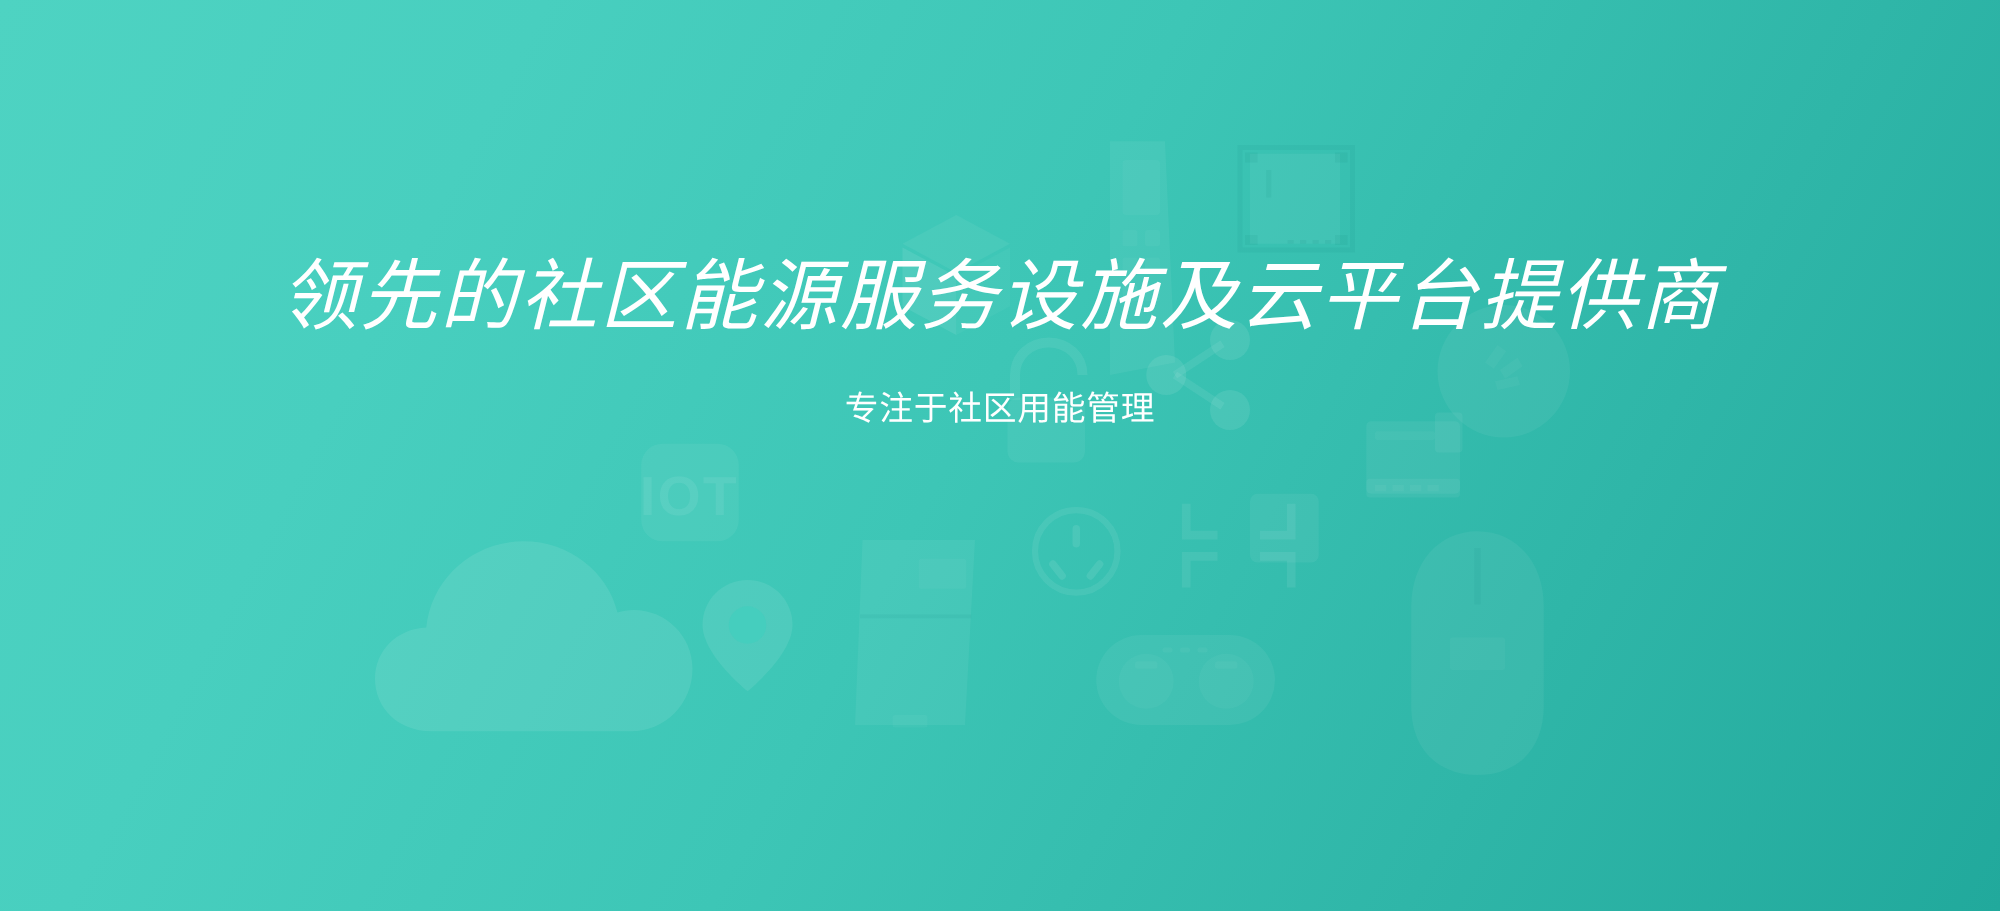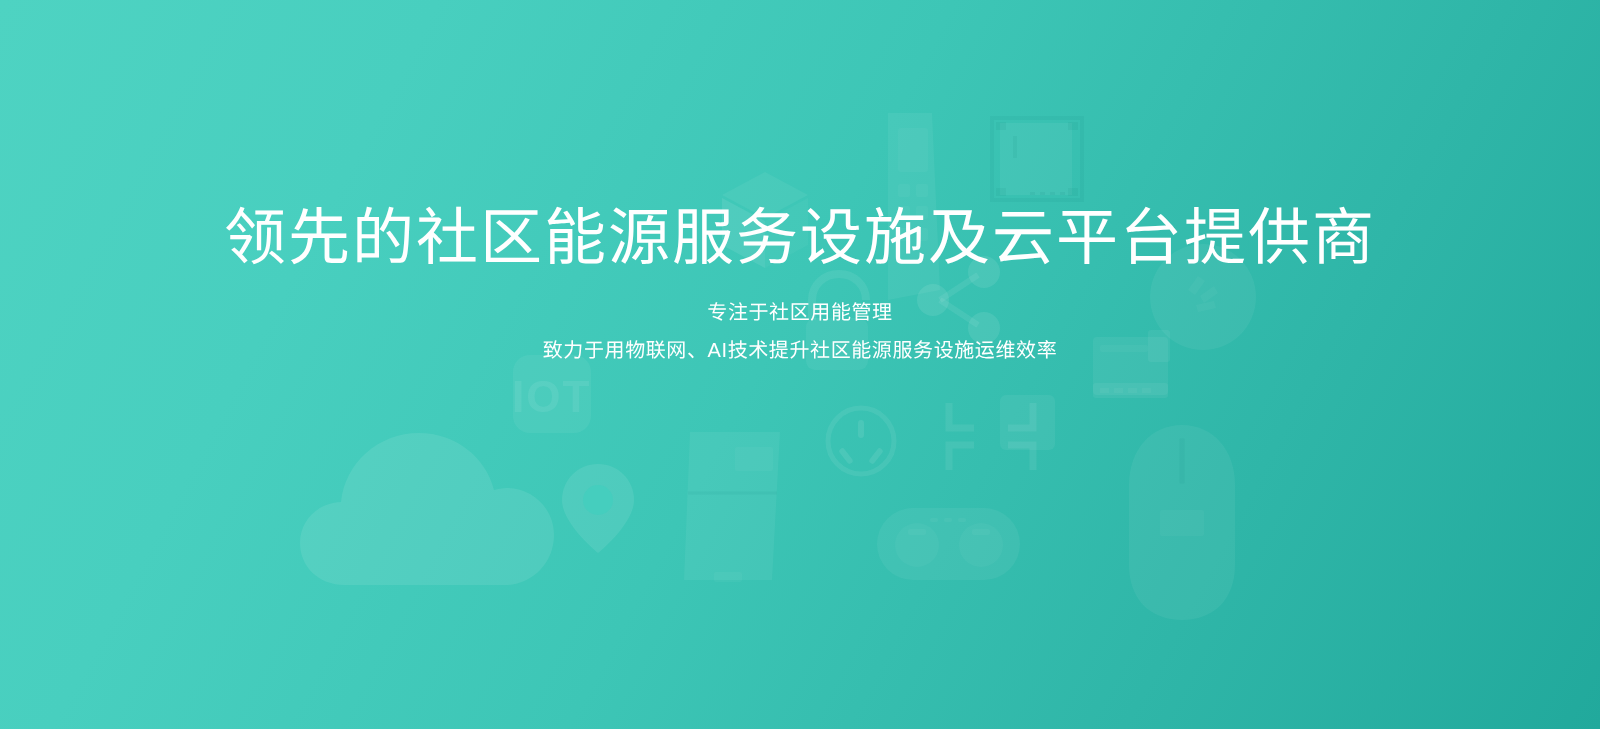--- a/index.html
+++ b/index.html
@@ -55,41 +55,42 @@
     height: 729px;
     display: flex;
     flex-direction: column;
     align-items: center;
     justify-content: flex-start;
     text-align: center;
     color: #ffffff;
   }
 
   #headline {
-    margin: 0;
+    margin: 15px;
     padding: 0;
     font-size: 62px;
     line-height: 1;
     font-weight: 300;
     letter-spacing: 2px;
     color: #ffffff;
     margin-top: 207px;
     white-space: nowrap;
+    font-style: italic;
   }
 
   #subtitle-block {
     margin-top: 28px;
     display: flex;
     flex-direction: column;
     align-items: center;
     gap: 8px;
   }
   .subtitle-line {
     margin: 0;
-    font-size: 20px;
+    font-size: 27px;
     line-height: 30px;
     font-weight: 400;
     letter-spacing: 0.6px;
     color: #ffffff;
     white-space: nowrap;
   }
 </style>
 </head>
 <body>
 
@@ -228,17 +229,16 @@
       <circle class="wm-faint" cx="340" cy="520" r="0"></circle>
     </svg>
   </div>
 
   <div id="hero-copy">
 
     <h1 id="headline">领先的社区能源服务设施及云平台提供商</h1>
 
     <div id="subtitle-block">
       <p class="subtitle-line">专注于社区用能管理</p>
-      <p class="subtitle-line">致力于用物联网、AI技术提升社区能源服务设施运维效率</p>
     </div>
 
   </div>
 </div>
 
 </body></html>

